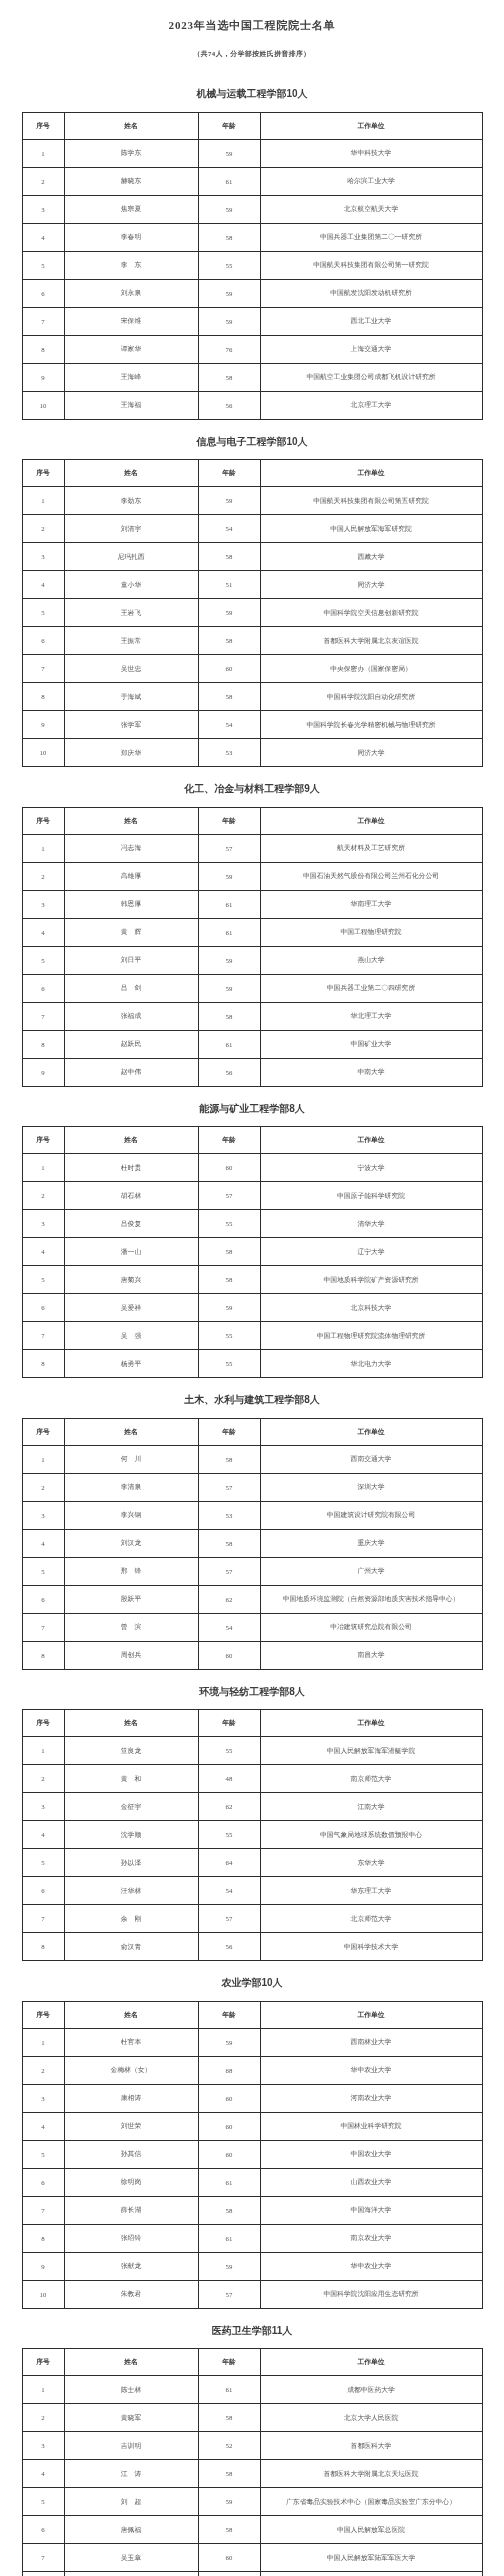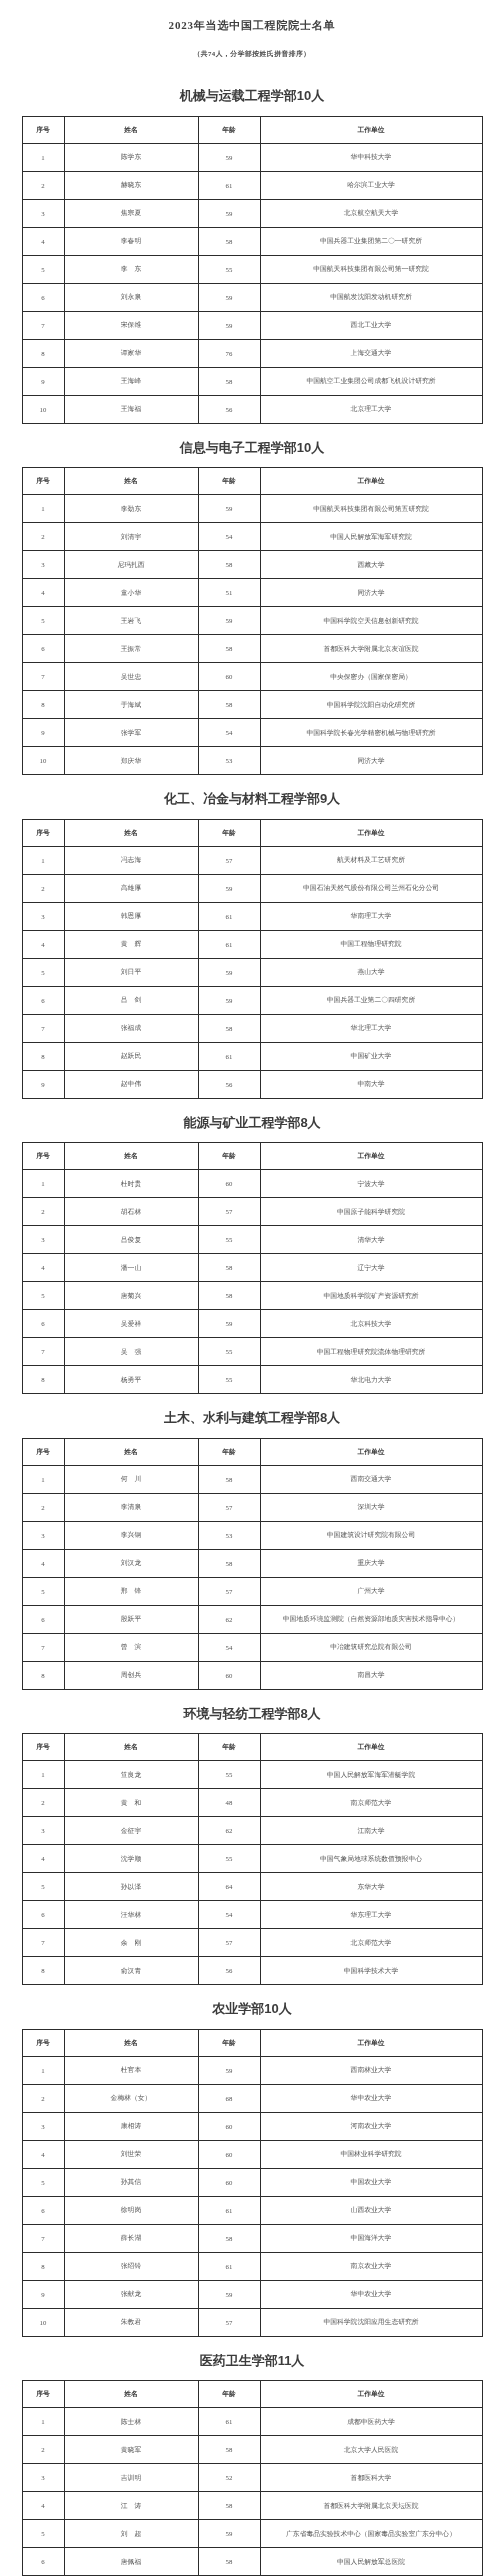--- a/index.html
+++ b/index.html
@@ -25,21 +25,21 @@
     font-size: 6.8px;
     font-weight: 600;
     letter-spacing: 0.5px;
     color: #4a4a4a;
   }
 
   .dept-heading {
     margin: 15px 0 0;
     text-align: center;
     font-family: "Liberation Sans", "DejaVu Sans", sans-serif;
-    font-size: 13px;
+    font-size: 10px;
     font-weight: 700;
     color: #3c3c3c;
   }
   .dept:first-of-type .dept-heading { margin-top: 28px; }
 
   table.roster {
     width: 460px;
     margin: 10.5px auto 0;
     border-collapse: collapse;
     table-layout: fixed;

